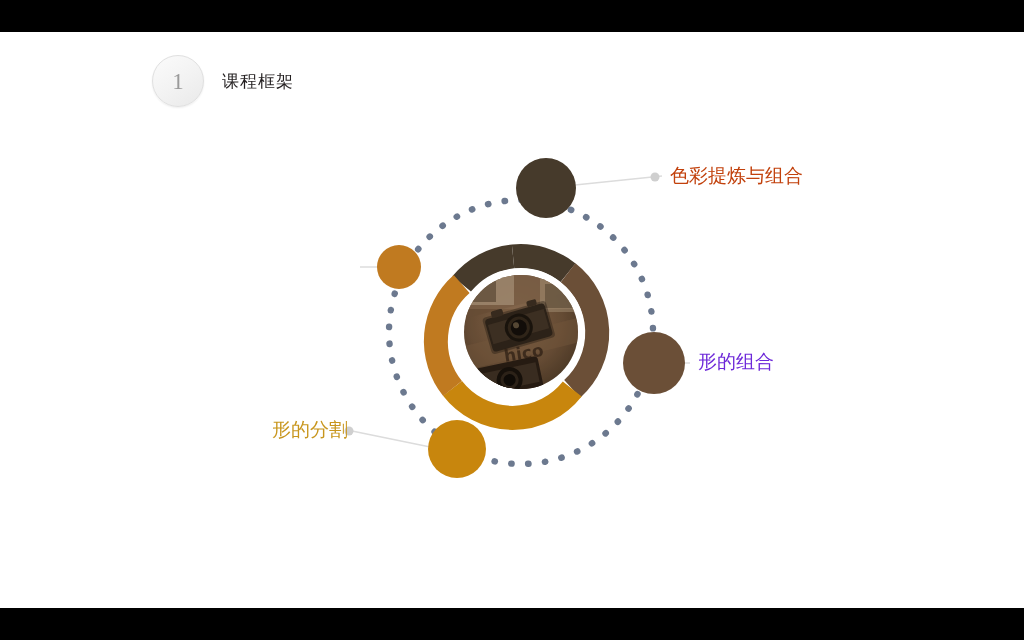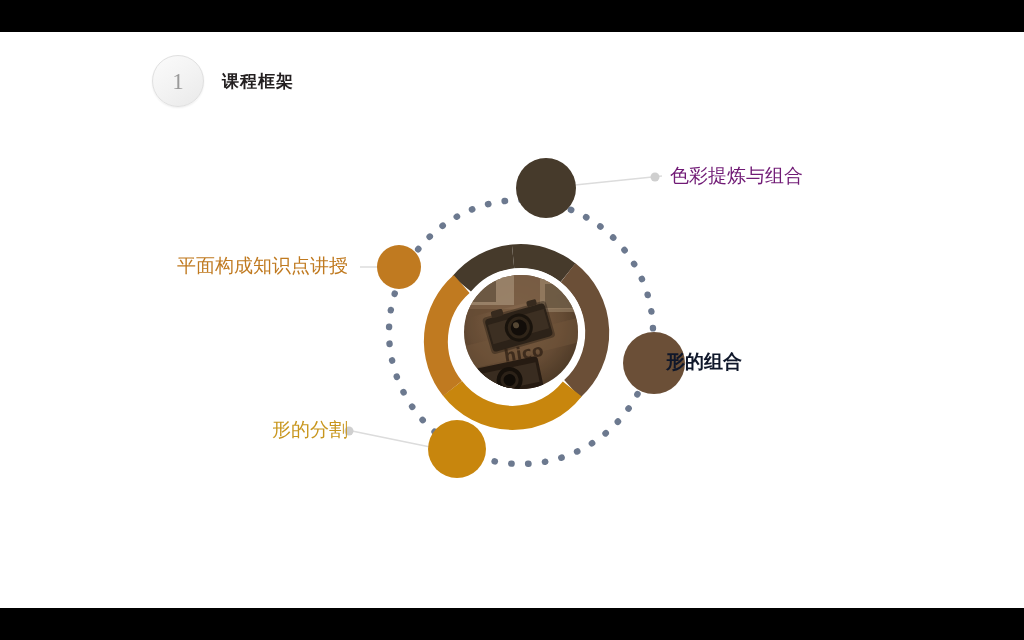--- a/index.html
+++ b/index.html
@@ -59,21 +59,21 @@
     justify-content: center;
     color: #9a9a9a;
     font-size: 23px;
     font-weight: 400;
     line-height: 1;
     font-family: "Liberation Serif", "DejaVu Serif", serif;
   }
   .slide-title {
     margin-left: 18px;
     font-size: 17px;
-    font-weight: bold;
+    font-weight: normal;
     color: #231f20;
     letter-spacing: 1px;
     white-space: nowrap;
     font-family: "DejaVu Sans", "Liberation Sans", sans-serif;
   }
 
   
   .diagram {
     position: absolute;
     left: 0;
@@ -84,23 +84,23 @@
   .diagram svg { display: block; }
 
   
   .label {
     position: absolute;
     font-size: 19px;
     white-space: nowrap;
     line-height: 1;
     font-family: "DejaVu Sans", "Liberation Sans", sans-serif;
   }
-  .label-color-combo { left: 670px; top: 134px; color: #701a75; }
+  .label-color-combo { left: 670px; top: 134px; color: #c2410c; }
   .label-plane       { right: 676px; top: 224px; color: #c07a20; }
-  .label-shape-combo { left: 666px; top: 320px; color: #0f172a; font-weight: bold; }
+  .label-shape-combo { left: 698px; top: 320px; color: #6d28d9; }
   .label-shape-split { right: 676px; top: 388px; color: #c8961d; margin-left: 8px; }
 </style>
 </head>
 <body>
 
 <div class="stage">
 
   <div class="letterbox top"></div>
   <div class="letterbox bottom"></div>
 
@@ -200,16 +200,15 @@
         <circle cx="399" cy="235" r="22" fill="#C07A20"></circle>
 
         <circle cx="655" cy="145" r="4.5" fill="#cfcfcf"></circle>
         <circle cx="349" cy="399" r="4.5" fill="#cfcfcf"></circle>
       </svg>
     </div>
 
     <div class="label label-color-combo">色彩提炼与组合</div>
     <div class="label label-shape-combo">形的组合</div>
     <div class="label label-shape-split">形的分割</div>
-    <div class="label label-plane">平面构成知识点讲授</div>
 
   </div>
 </div>
 
 </body></html>

